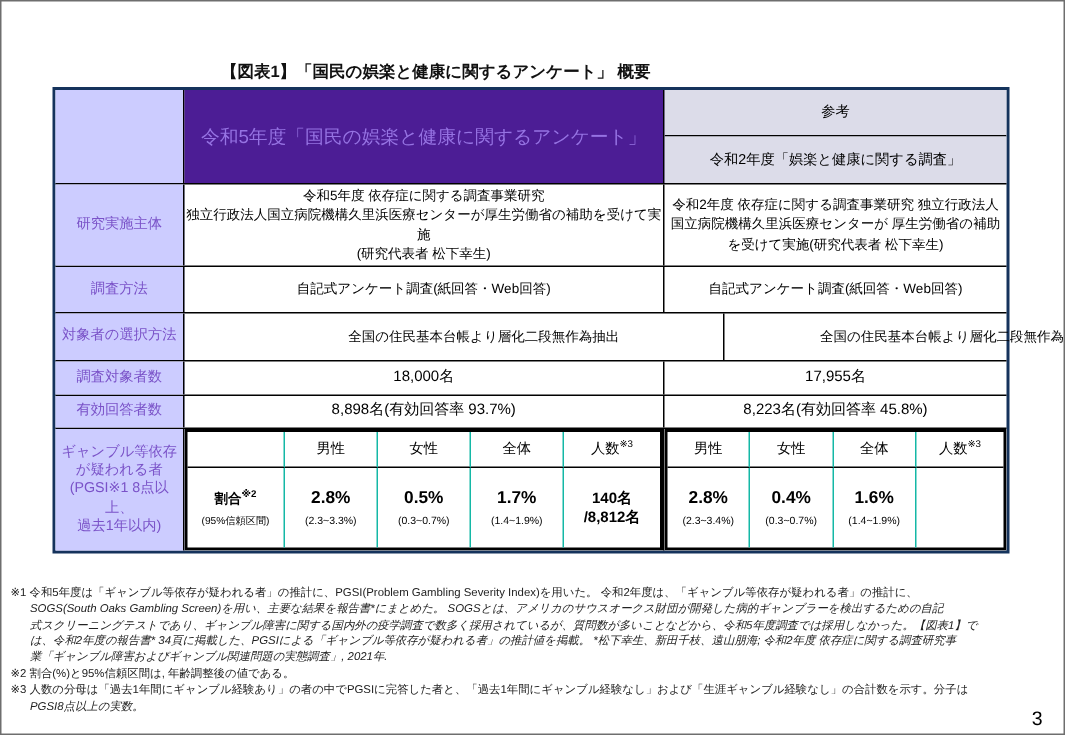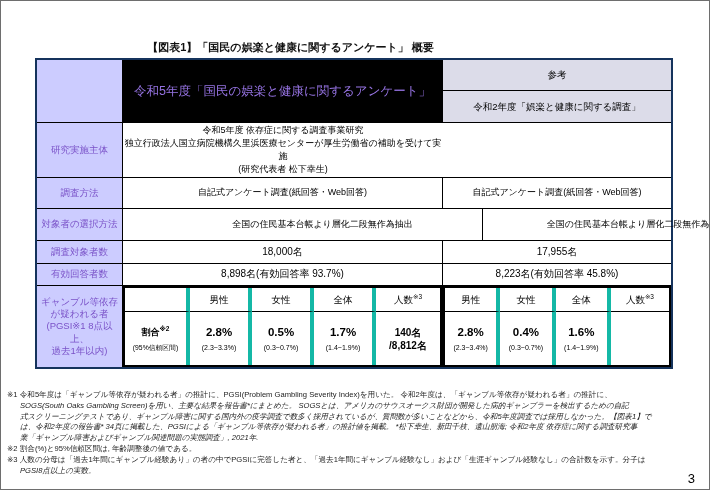--- a/index.html
+++ b/index.html
@@ -22,42 +22,42 @@
   .cell { border-right:1px solid #000; display:flex; flex-direction:column; align-items:center; justify-content:center;
     text-align:center; overflow:hidden; }
   .cell:last-child { border-right:none; }
   .col-label { width:86px; flex:none; background:#ccccff; color:#7a52c8; font-size:9.5px; line-height:1.3; padding:1px; }
   .col-mid   { width:320px; flex:none; font-size:9px; color:#000; line-height:1.45; padding:1px; }
   .col-right { width:228px; flex:none; font-size:9px; color:#000; line-height:1.45; padding:1px 3px; }
   .preline { white-space:pre-line; }
 
   
   .row-header { height:63px; }
-  .hdr-r5 { background:#000000; color:#9673e3; font-size:12.5px; }
+  .hdr-r5 { background:#4c1d95; color:#9673e3; font-size:12.5px; }
   .hdr-right { padding:0; }
   .hdr-ref { width:100%; height:31px; background:#dcdce9; border-bottom:1px solid #000;
     display:flex; align-items:center; justify-content:center; font-size:9.5px; color:#000; }
   .hdr-r2 { width:100%; flex:1; background:#dcdce9; display:flex; align-items:center; justify-content:center;
     font-size:9.5px; color:#000; }
 
   .row-entity { height:55px; }
   .row-method { height:31px; }
   .row-select { height:32px;gap:40px; }
   .row-target { height:23px; font-size:10px; }
   .row-resp   { height:23px; }
   .row-valid  { height:22px; }
   .num { font-size:10px; }
 
   
   .row-gamb { height:81px; }
   .row-gamb .col-mid, .row-gamb .col-right { padding:0; }
   .subtable { width:100%; height:100%; display:grid; grid-template-rows:24px 1fr; border:2px solid #000; background:#fff; }
   .sub-mid   { grid-template-columns:65px 1fr 1fr 1fr 64px; }
   .sub-right { grid-template-columns:1fr 1fr 1fr 1.05fr; }
-  .sc { border-right:4px solid #14b8a6; border-bottom:1px solid #000;
+  .sc { border-right:1px solid #14b8a6; border-bottom:1px solid #000;
     display:flex; flex-direction:column; align-items:center; justify-content:center; text-align:center; }
   .sc.last-col { border-right:none; }
   .sc.last-row { border-bottom:none; }
   .sub-head-cell { font-size:9.5px; color:#000; }
   .supmark { font-size:6.5px; vertical-align:super; }
   .ratio-name { font-size:9px; font-weight:bold; color:#000; }
   .ratio-note { font-size:6.8px; margin-top:4px; color:#000; }
   .val { font-size:11.5px; font-weight:bold; color:#000; }
   .ci  { font-size:7px; margin-top:3px; color:#000; }
   .count { font-size:10px; font-weight:bold; line-height:1.3; white-space:pre-line; color:#000; }
@@ -86,20 +86,21 @@
         <div class="hdr-ref">参考</div>
         <div class="hdr-r2">令和2年度「娯楽と健康に関する調査」</div>
       </div>
     </div>
 
     <div class="trow row-entity">
       <div class="cell col-label">研究実施主体</div>
       <div class="cell col-mid preline">令和5年度 依存症に関する調査事業研究
 独立行政法人国立病院機構久里浜医療センターが厚生労働省の補助を受けて実施
 (研究代表者 松下幸生)</div>
+      <div class="cell col-right">令和2年度 依存症に関する調査事業研究 独立行政法人国立病院機構久里浜医療センターが 厚生労働省の補助を受けて実施(研究代表者 松下幸生)</div>
     </div>
 
     <div class="trow row-method">
       <div class="cell col-label">調査方法</div>
       <div class="cell col-mid">自記式アンケート調査(紙回答・Web回答)</div>
       <div class="cell col-right">自記式アンケート調査(紙回答・Web回答)</div>
     </div>
 
     <div class="trow row-select">
       <div class="cell col-label">対象者の選択方法</div>

